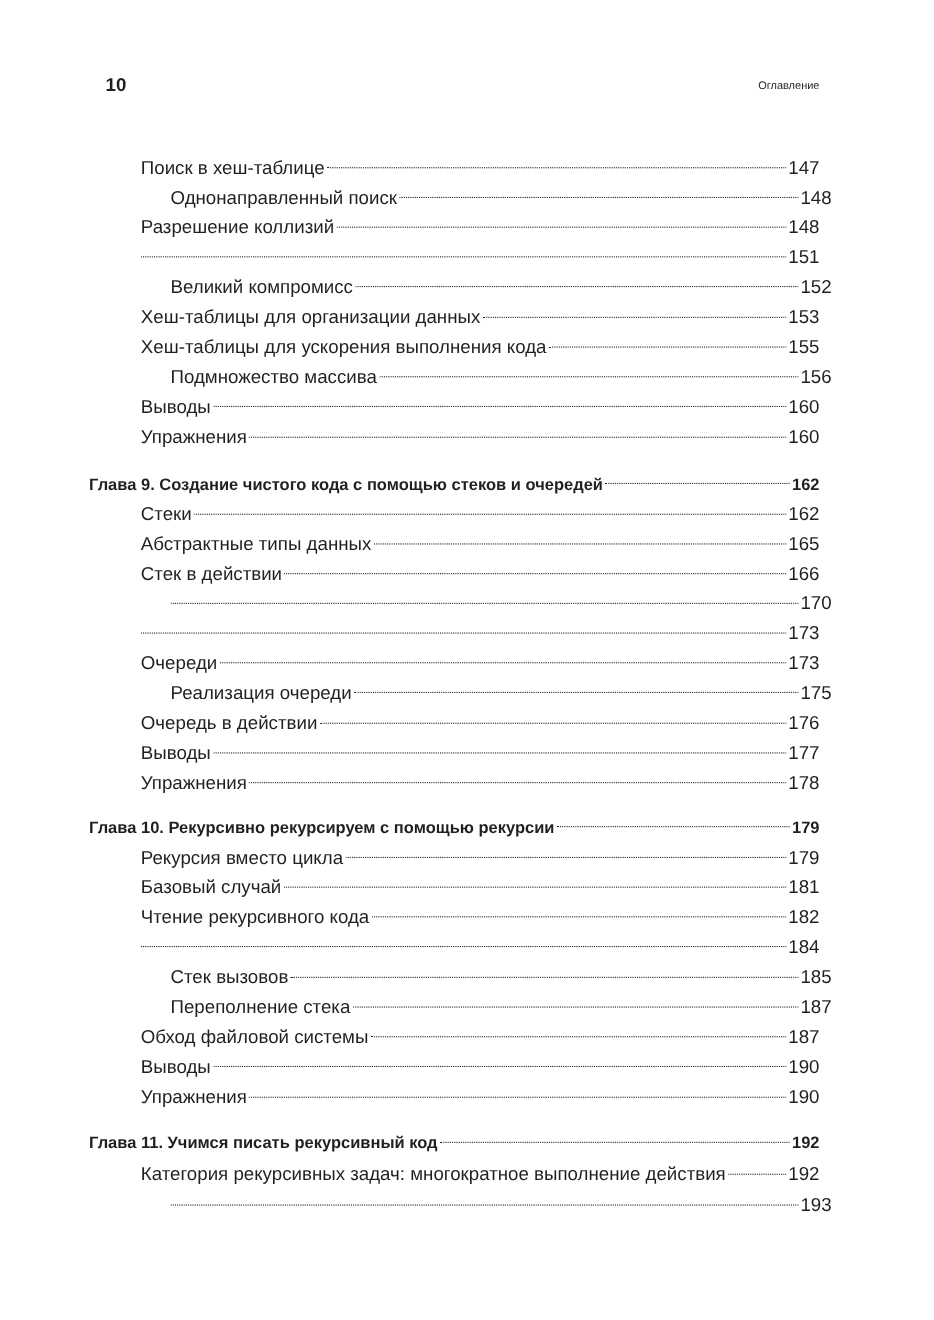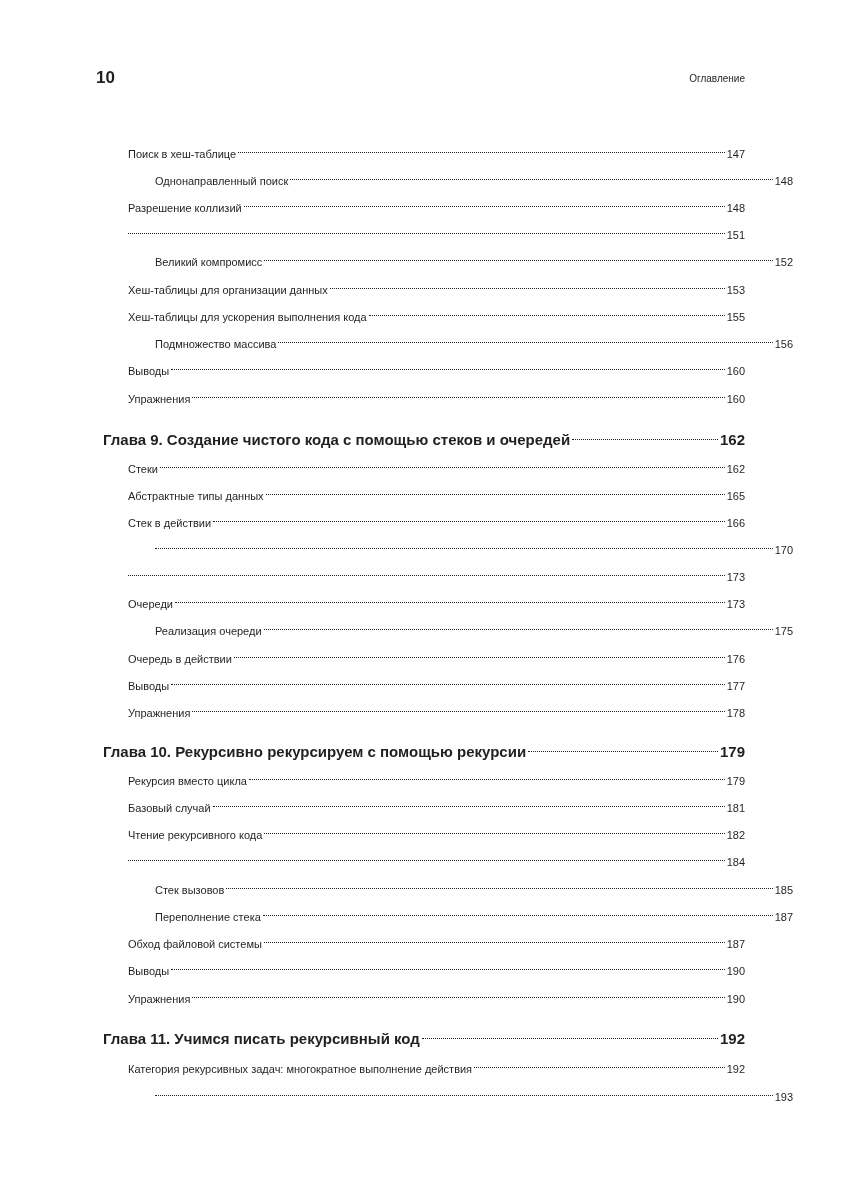--- a/index.html
+++ b/index.html
@@ -1,28 +1,28 @@
 <!DOCTYPE html>
 <html><head>
 <meta charset="utf-8">
 <style>
   html, body { margin: 0; padding: 0; background: #ffffff; }
   body { width: 849px; height: 1200px; position: relative; overflow: hidden;
          font-family: "Liberation Sans", "DejaVu Sans", sans-serif; color: #231f20; }
   .page-number { position: absolute; left: 96px; top: 64px; font-size: 17px; font-weight: bold; line-height: 28px; }
   .running-head { position: absolute; right: 104px; top: 68px; font-size: 10px; line-height: 22px; }
   .toc { position: absolute; left: 0; top: 0; width: 849px; }
-  .row { position: absolute; left: 0; right: 0; height: 22px; display: flex; align-items: baseline; font-size: 11px; line-height: 22px; }
+  .row { position: absolute; left: 0; right: 0; height: 22px; display: flex; align-items: baseline; font-size: 17px; line-height: 22px; }
   .row .title { white-space: nowrap; padding-right: 2px; }
   .row .dots { flex: 1 1 auto; overflow: hidden; white-space: nowrap; position: relative; height: 22px; }
   .row .dots::after { content: ""; position: absolute; left: 0; right: 0; bottom: 5px; border-bottom: 1.4px dotted #231f20; }
   .row .page { white-space: nowrap; padding-left: 2px; text-align: right; }
-  .lvl0 { padding-left: 103px; padding-right: 104px; font-weight: bold; font-size: 15px; }
+  .lvl0 { padding-left: 81px; padding-right: 104px; font-weight: bold; font-size: 15px; }
   .lvl1 { padding-left: 128px; padding-right: 104px; }
-  .lvl2 { padding-left: 155px; padding-right: 56px; justify-content: flex-end; }
+  .lvl2 { padding-left: 155px; padding-right: 93px; justify-content: flex-end; }
 </style>
 </head>
 <body>
 
 <div>
   <div class="page-number">10</div>
   <div class="running-head">Оглавление</div>
 </div>
 
 <div class="toc">

